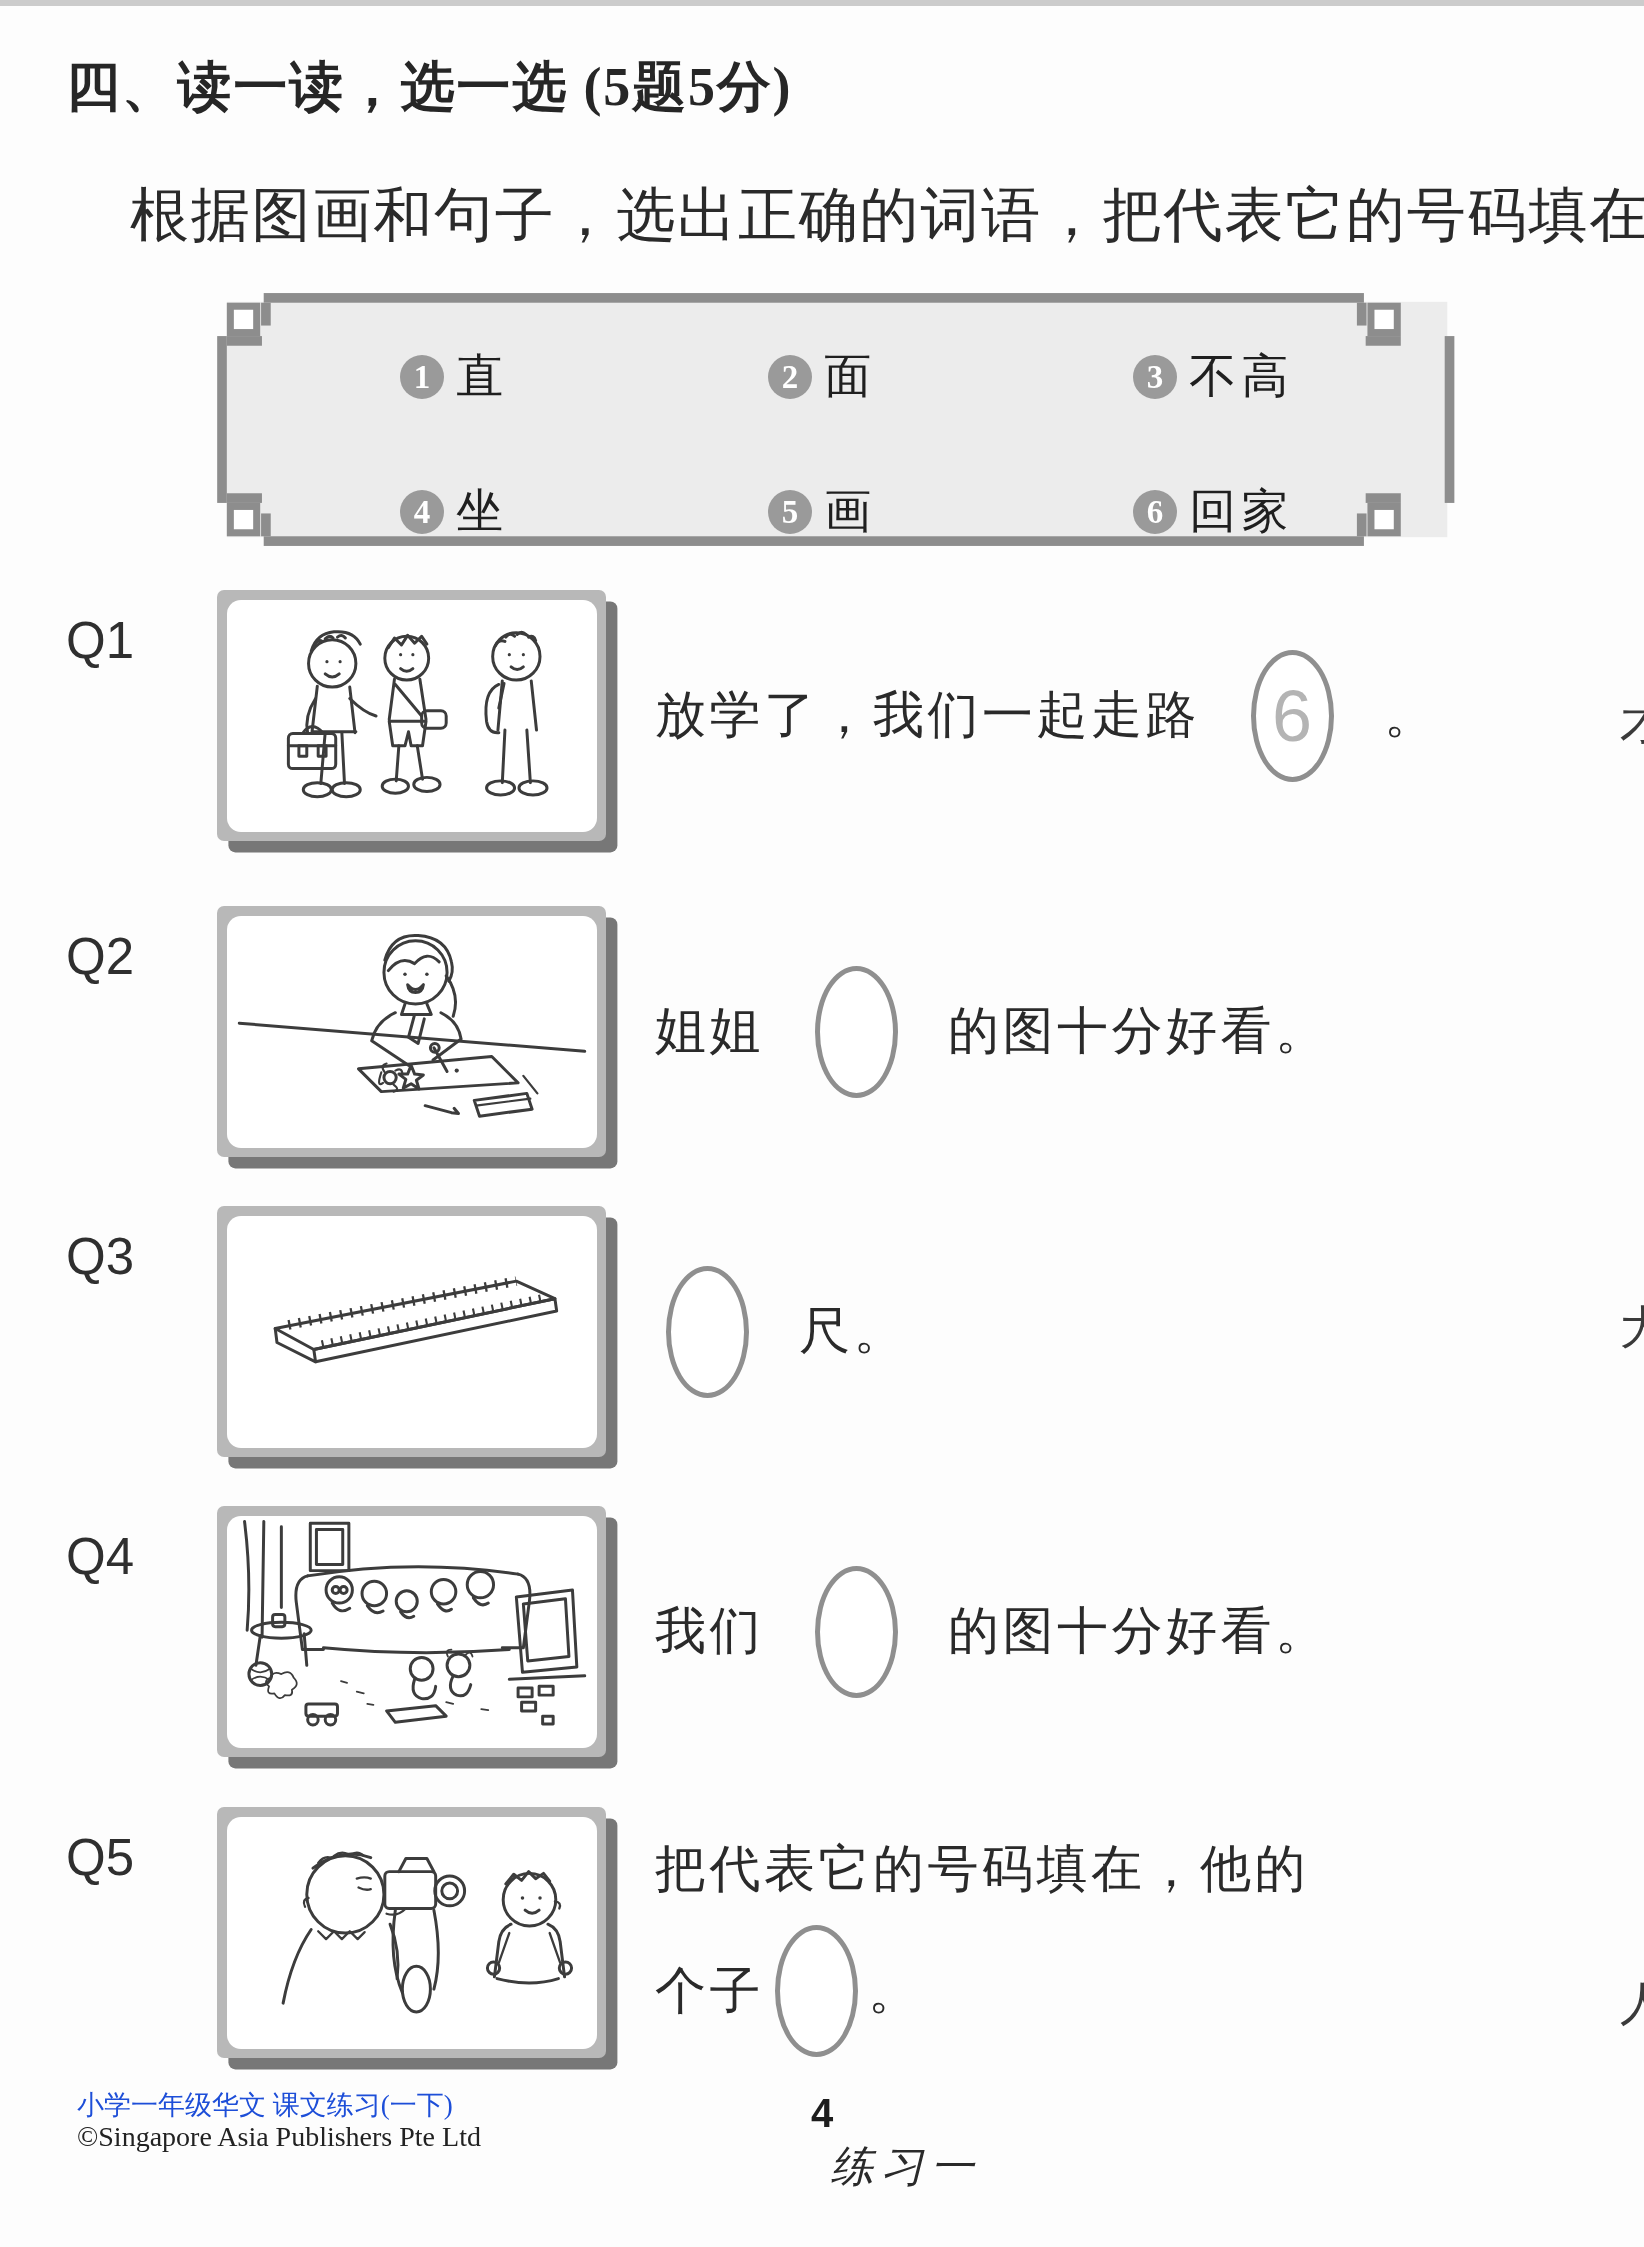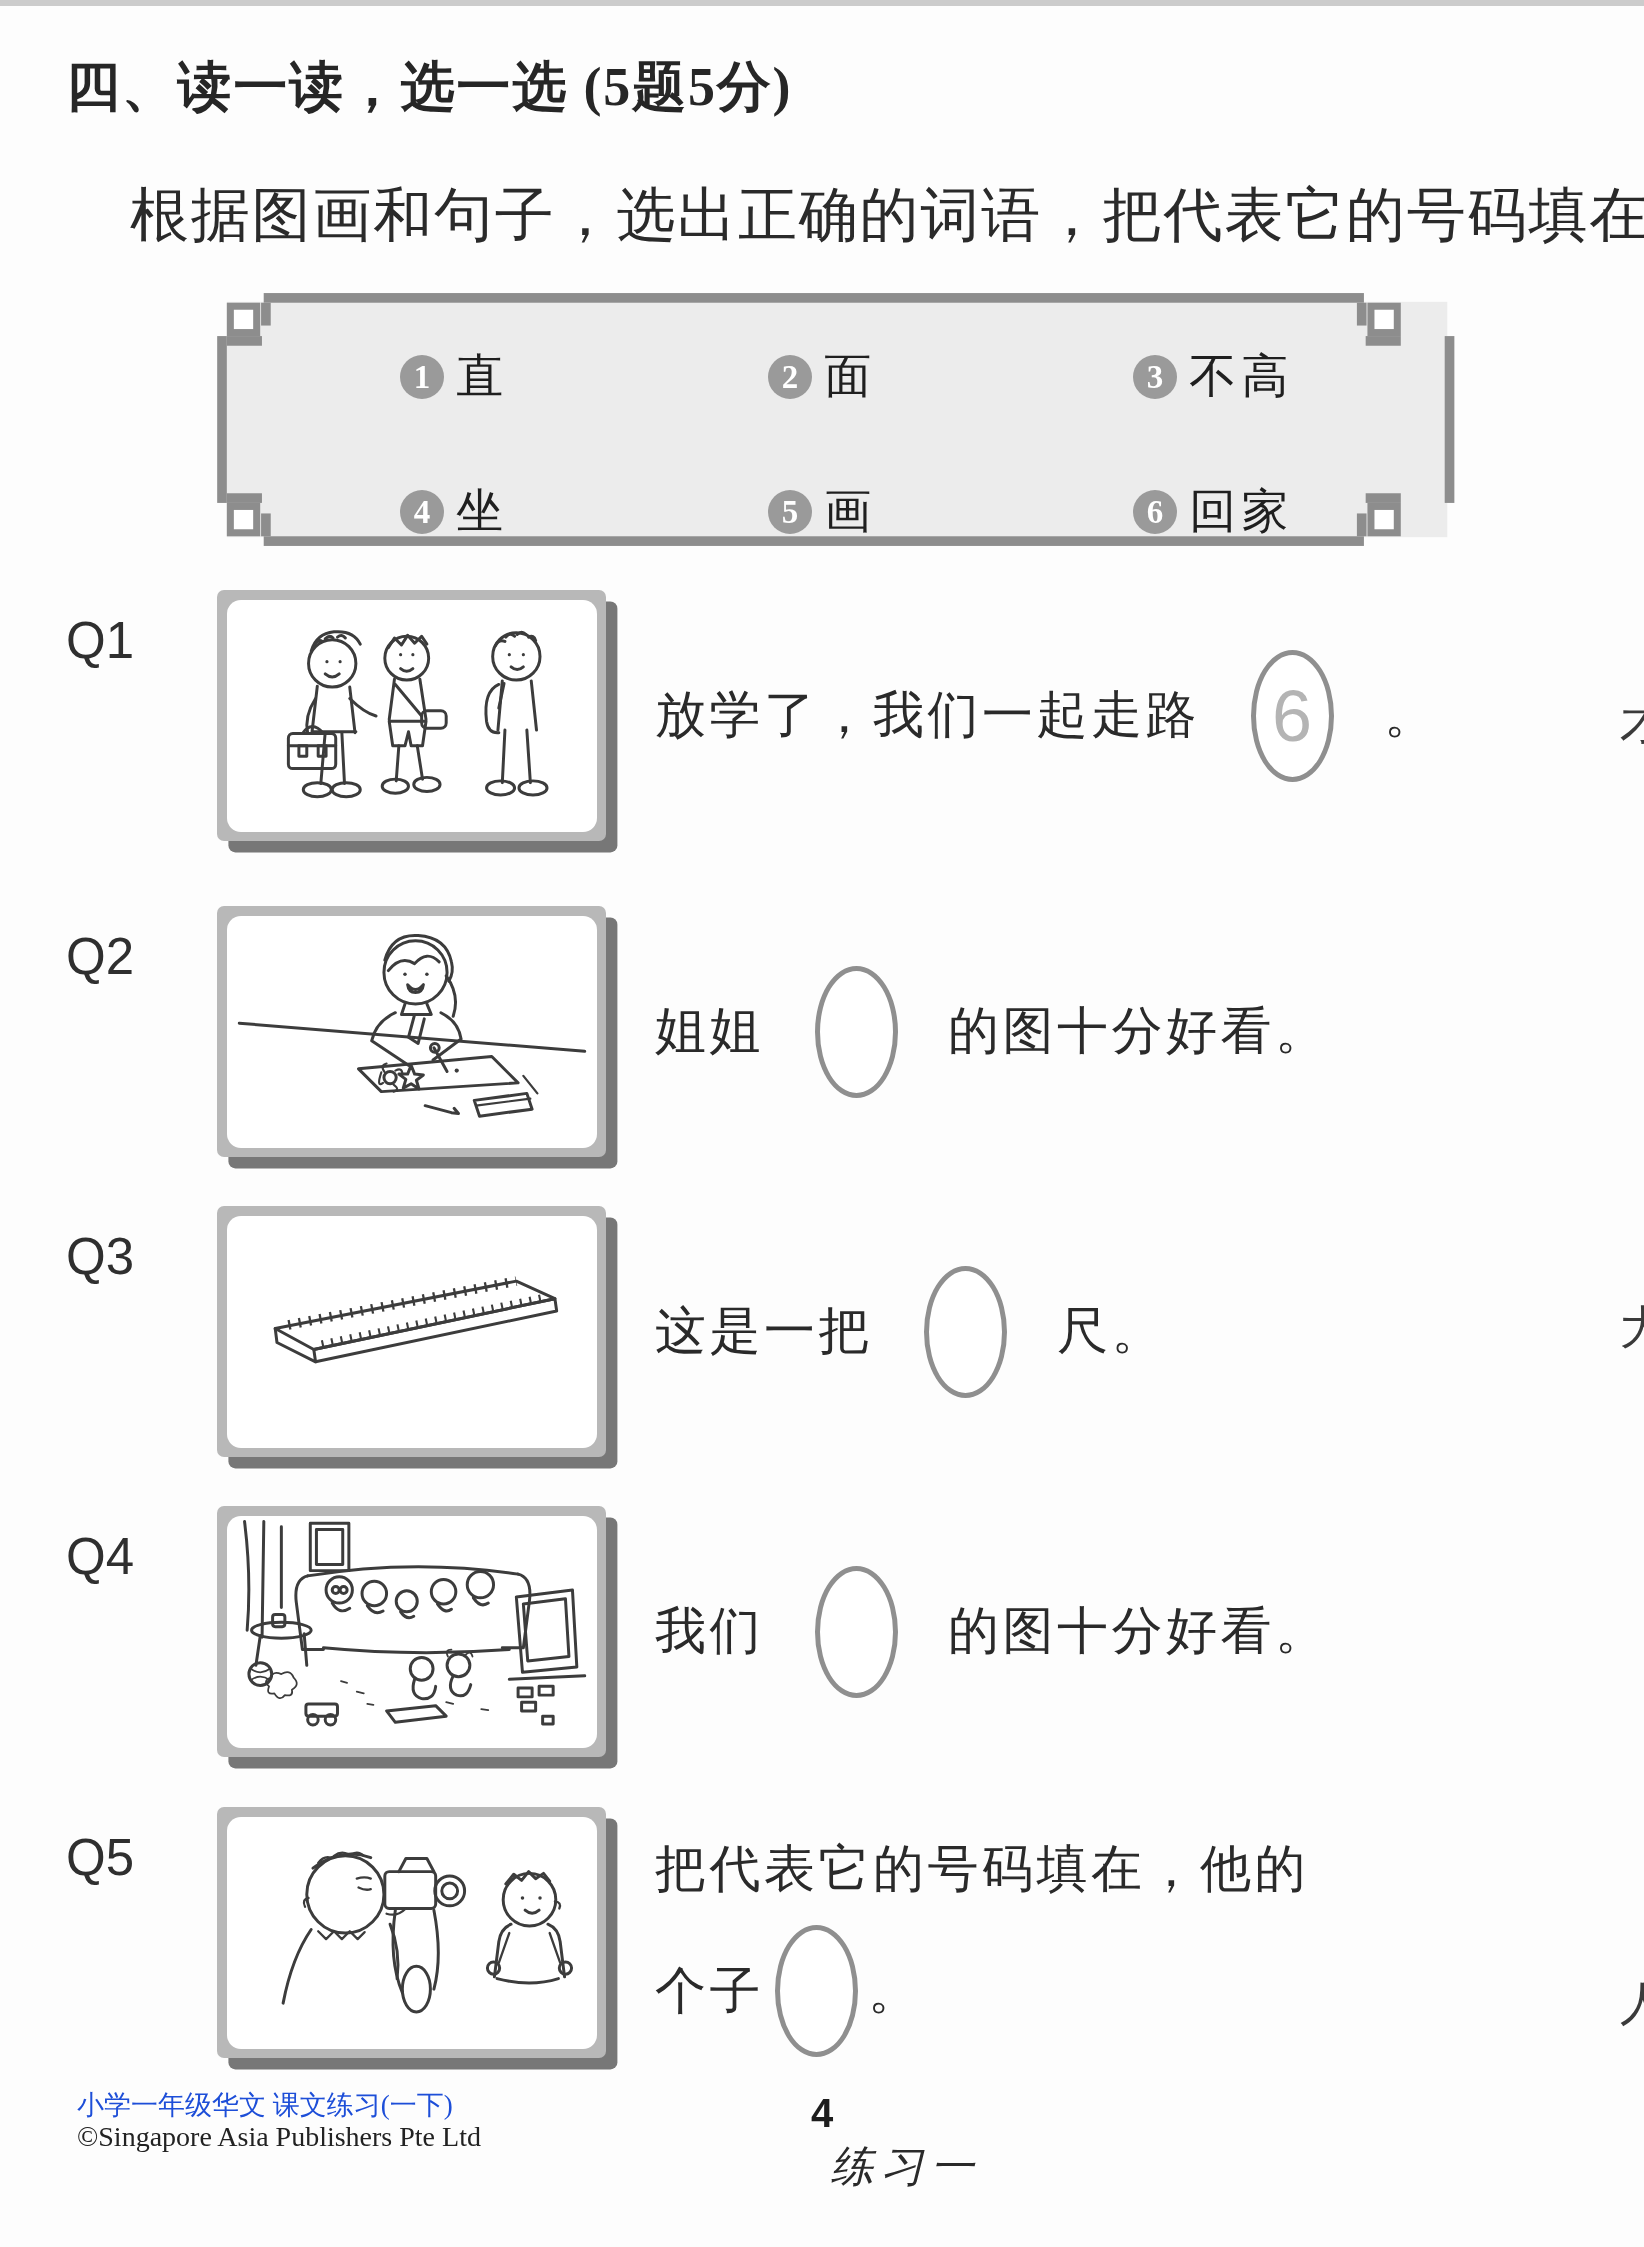--- a/index.html
+++ b/index.html
@@ -227,21 +227,20 @@
           <path d="M55,128 L330,74 L374,94 L99,152 z"></path>
           <path d="M99,152 L374,94 L376,108 L101,166 z"></path>
           <path d="M55,128 l2,16 l44,22"></path>
           <path d="M70,124 L330,74" stroke-width="11" stroke-dasharray="2.6 9.4" stroke-linecap="butt"></path>
           <path d="M108,146 L366,92" stroke-width="9" stroke-dasharray="2.4 8.6" stroke-linecap="butt"></path>
         </g>
       </svg>
     </div>
   </div>
   <div class="sent">
-    <span>这是一把</span>
       <span class="answer-circle">
         <span class="answer-val"></span>
       </span>
       <span>尺。</span>
   </div>
 </div>
 
 <div class="q q-4">
   <div class="q-label">Q4</div>
   <div class="imgbox">

